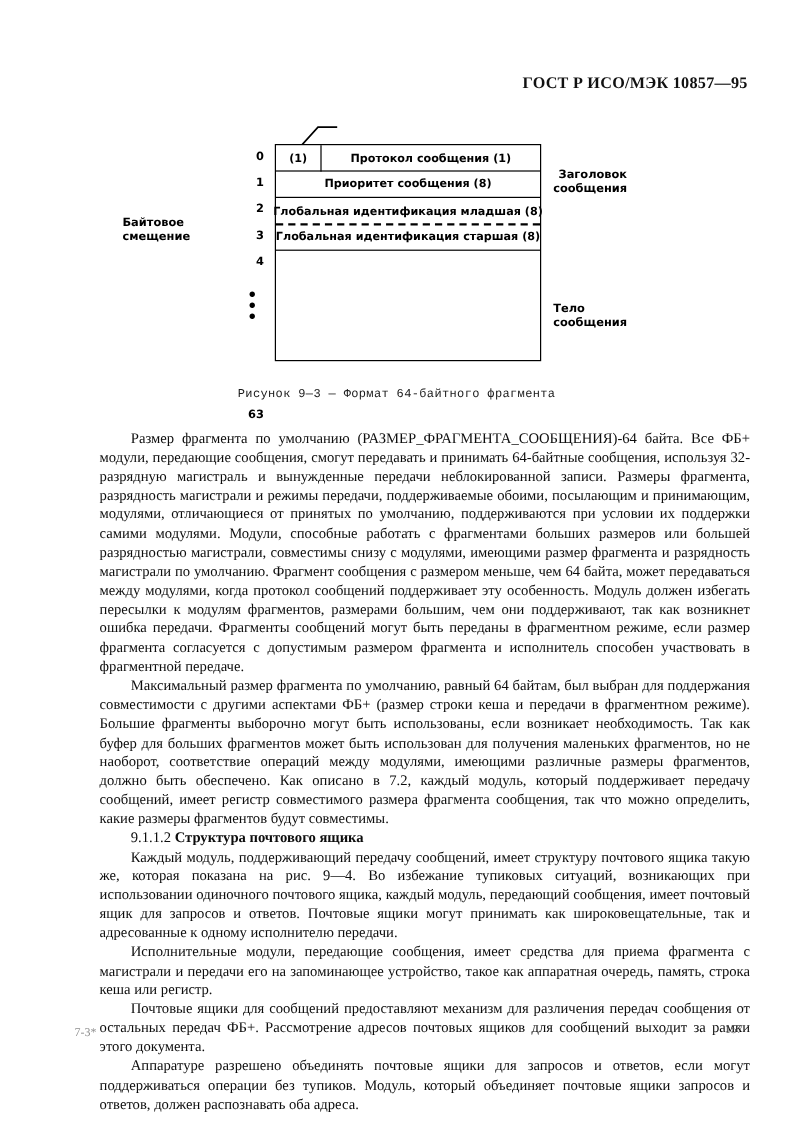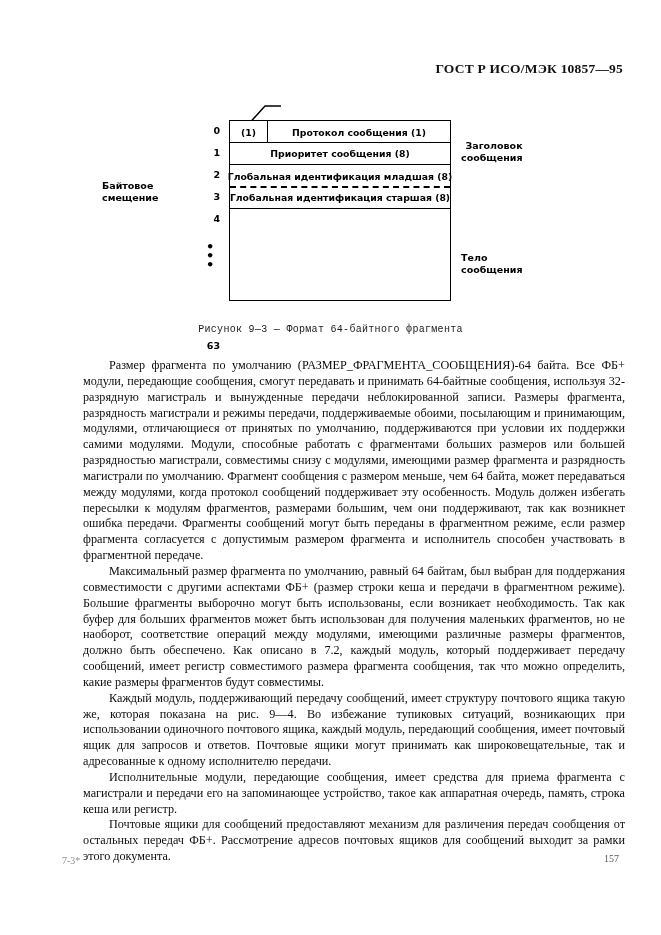--- a/index.html
+++ b/index.html
@@ -305,21 +305,26 @@
 сообщения</div>
     <div class="fig-right-label body-lbl">Тело
 сообщения</div>
 
     <div class="fig-caption">Рисунок 9—3 — Формат  64-байтного  фрагмента</div>
   </div>
 
   <div class="body-text">
     <p>Размер фрагмента по умолчанию (РАЗМЕР_ФРАГМЕНТА_СООБЩЕНИЯ)-64 байта. Все ФБ+ модули, передающие сообщения, смогут передавать и принимать 64-байтные сообщения, используя 32-разрядную магистраль и вынужденные передачи неблокированной записи. Размеры фрагмента, разрядность магистрали и режимы передачи, поддерживаемые обоими, посылающим и принимающим, модулями, отличающиеся от принятых по умолчанию, поддерживаются при условии их поддержки самими модулями. Модули, способные работать с фрагментами больших размеров или большей разрядностью магистрали, совместимы снизу с модулями, имеющими размер фрагмента и разрядность магистрали по умолчанию. Фрагмент сообщения с размером меньше, чем 64 байта, может передаваться между модулями, когда протокол сообщений поддерживает эту особенность. Модуль должен избегать пересылки к модулям фрагментов, размерами большим, чем они поддерживают, так как возникнет ошибка передачи. Фрагменты сообщений могут быть переданы в фрагментном режиме, если размер фрагмента согласуется с допустимым размером фрагмента и исполнитель способен участвовать в фрагментной передаче.</p>
     <p>Максимальный размер фрагмента по умолчанию, равный 64 байтам, был выбран для поддержания совместимости с другими аспектами ФБ+ (размер строки кеша и передачи в фрагментном режиме). Большие фрагменты выборочно могут быть использованы, если возникает необходимость. Так как буфер для больших фрагментов может быть использован для получения маленьких фрагментов, но не наоборот, соответствие операций между модулями, имеющими различные размеры фрагментов, должно быть обеспечено. Как описано в 7.2, каждый модуль, который поддерживает передачу сообщений, имеет регистр совместимого размера фрагмента сообщения, так что можно определить, какие размеры фрагментов будут совместимы.</p>
+    <p class="heading-para">
+      <span class="heading-num">9.1.1.2</span>
+      <span class="heading-title">Структура почтового ящика</span>
+    </p>
     <p>Каждый модуль, поддерживающий передачу сообщений, имеет структуру почтового ящика такую же, которая показана на рис. 9—4. Во избежание тупиковых ситуаций, возникающих при использовании одиночного почтового ящика, каждый модуль, передающий сообщения, имеет почтовый ящик для запросов и ответов. Почтовые ящики могут принимать как широковещательные, так и адресованные к одному исполнителю передачи.</p>
     <p>Исполнительные модули, передающие сообщения, имеет средства для приема фрагмента с магистрали и передачи его на запоминающее устройство, такое как аппаратная очередь, память, строка кеша или регистр.</p>
     <p>Почтовые ящики для сообщений предоставляют механизм для различения передач сообщения от остальных передач ФБ+. Рассмотрение адресов почтовых ящиков для сообщений выходит за рамки этого документа.</p>
+    <p>Аппаратуре разрешено объединять почтовые ящики для запросов и ответов, если могут поддерживаться операции без тупиков. Модуль, который объединяет почтовые ящики запросов и ответов, должен распознавать оба адреса.</p>
   </div>
 
   <div class="footer-left">7-3*</div>
   <div class="footer-page">157</div>
 
 </div>
 
 </body></html>

